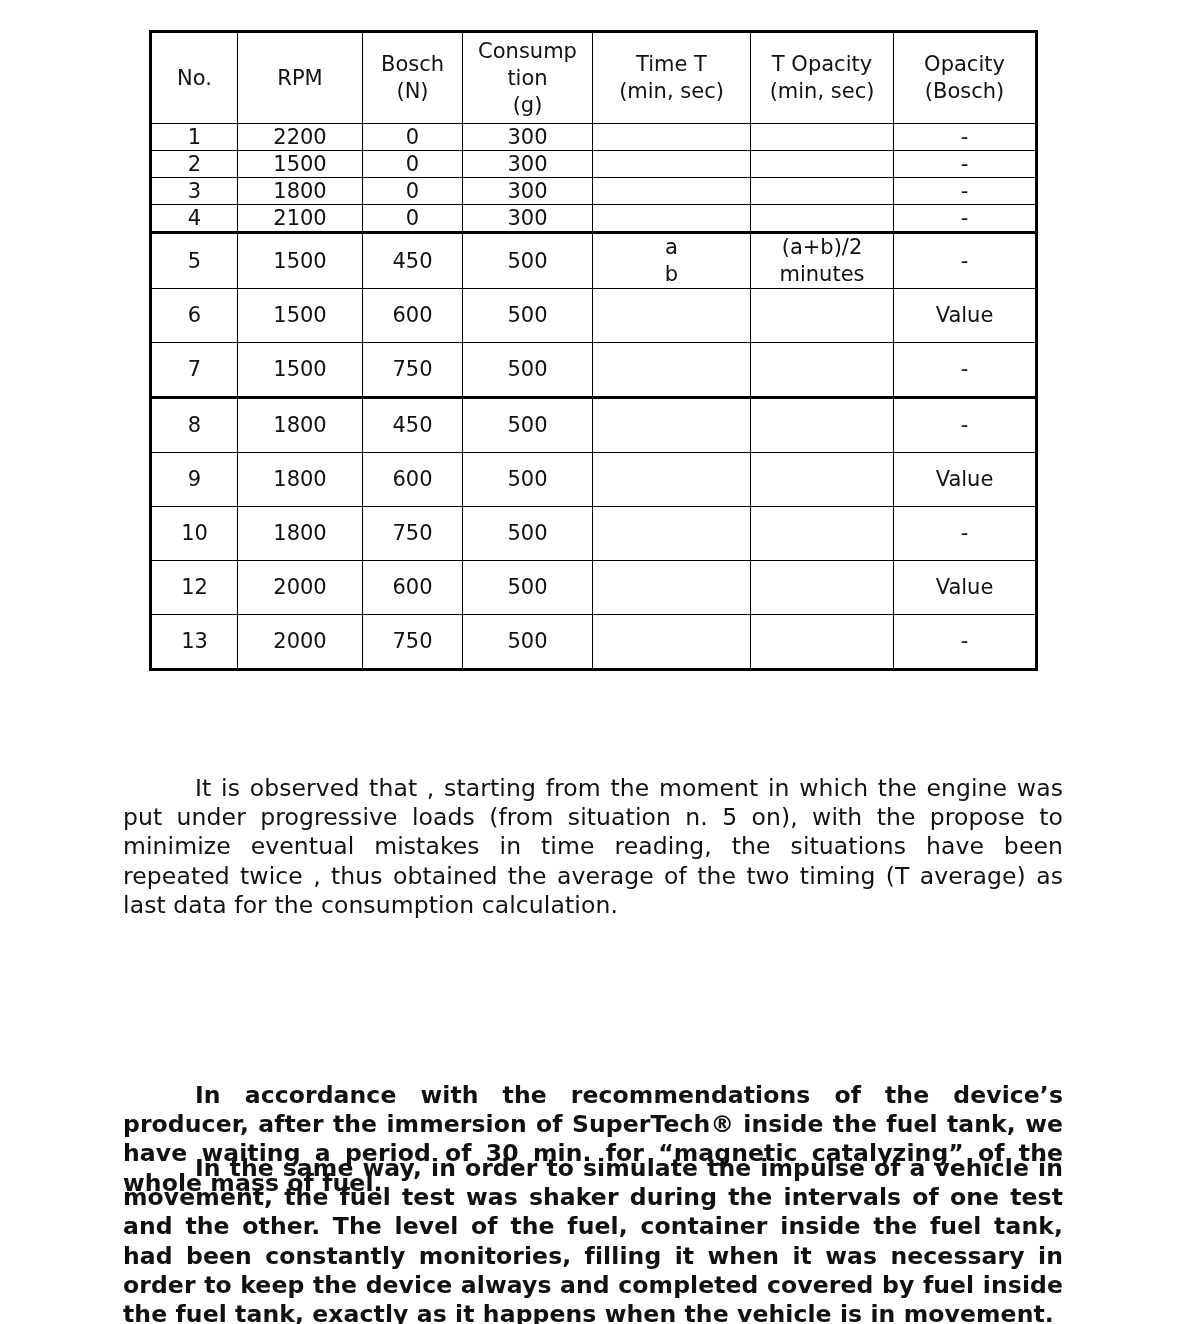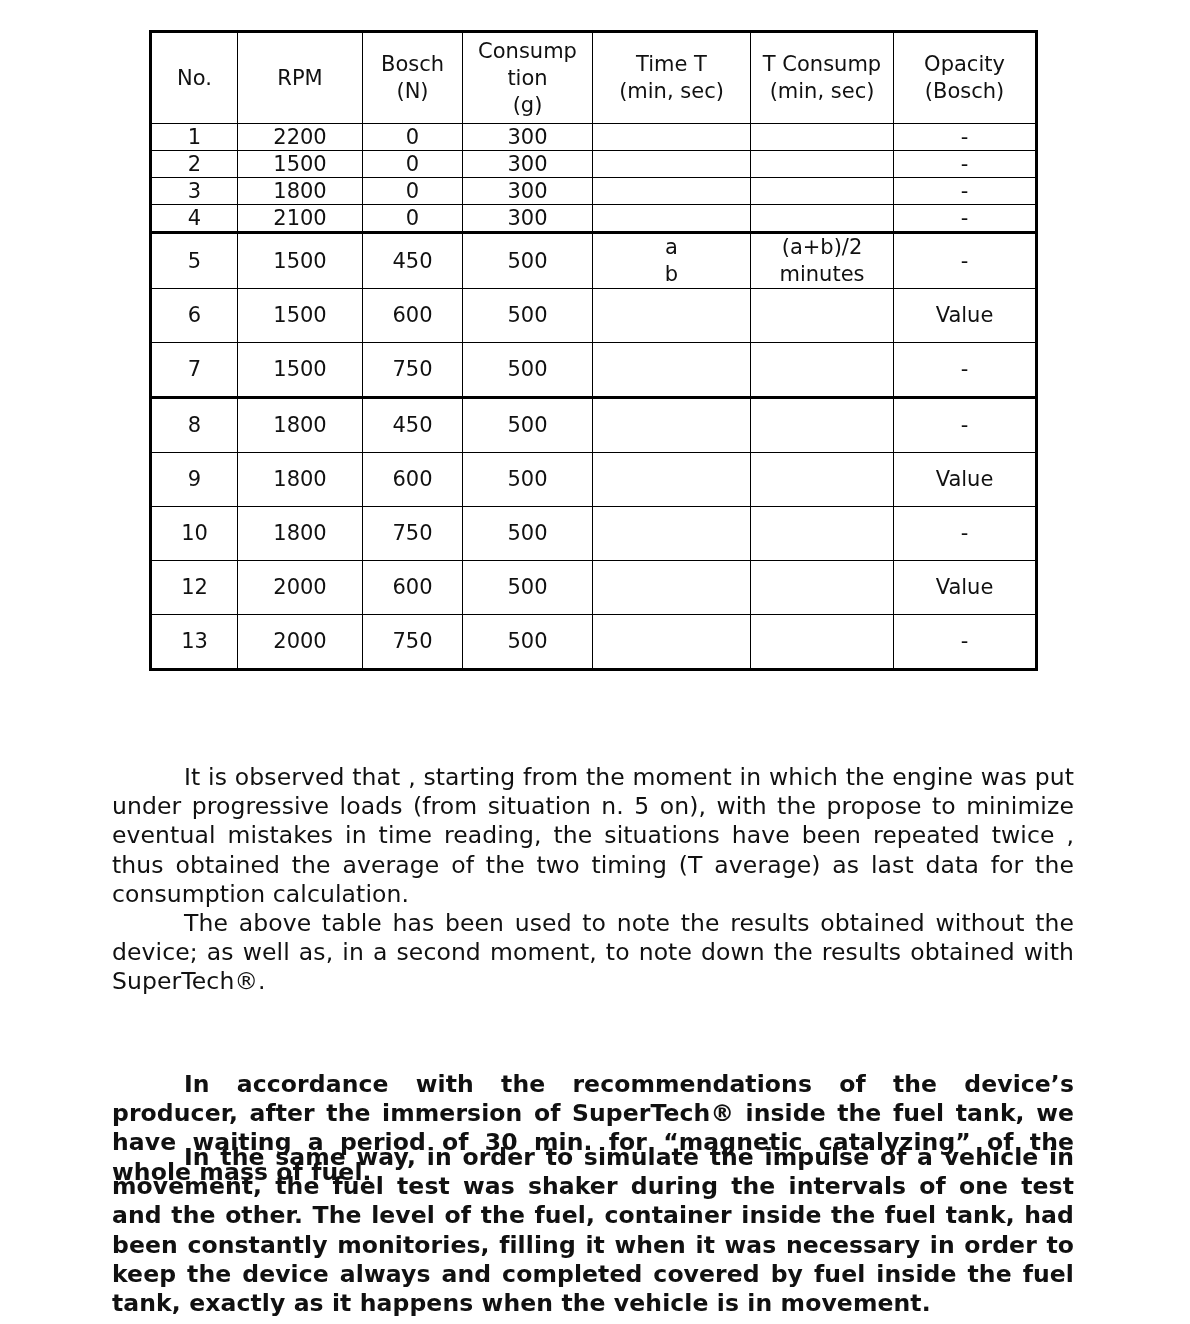--- a/index.html
+++ b/index.html
@@ -9,21 +9,21 @@
                border:3px solid #000; table-layout:fixed; }
   table.data th, table.data td { border:1px solid #000; text-align:center;
                font-size:21px; font-weight:normal; padding:0; line-height:27px; }
   table.data th { height:90px; line-height:27px; }
   tr.small td { height:26px; line-height:26px; }
   tr.big td { height:53px; }
   tr.group-start td { border-top:3px solid #000; }
   td.two { line-height:26px; }
   .para { position:absolute; left:112px; width:962px; font-size:23.5px;
           line-height:29.2px; text-align:justify; letter-spacing:0.1px; }
-  .para p { margin:0; text-indent:72px; }
+  .para p { margin:11px; text-indent:72px; }
 </style>
 </head>
 <body>
 
 <table class="data">
   <colgroup>
     <col style="width:87px">
       <col style="width:125px">
       <col style="width:100px">
       <col style="width:130px">
@@ -31,21 +31,21 @@
       <col style="width:143px">
       <col style="width:143px">
   </colgroup>
   <thead>
     <tr>
       <th>No.</th>
       <th>RPM</th>
       <th><span>Bosch</span><br><span>(N)</span></th>
       <th><span>Consump</span><br><span>tion</span><br><span>(g)</span></th>
       <th><span>Time T</span><br><span>(min, sec)</span></th>
-      <th><span>T Consump</span><br><span>(min, sec)</span></th>
+      <th><span>T Opacity</span><br><span>(min, sec)</span></th>
       <th><span>Opacity</span><br><span>(Bosch)</span></th>
     </tr>
   </thead>
   <tbody id="tbody">
       <tr class="small">
         <td>1</td>
         <td>2200</td>
         <td>0</td>
         <td>300</td>
         <td></td>
@@ -149,20 +149,19 @@
         <td>500</td>
         <td></td>
         <td></td>
         <td>-</td>
       </tr>
     </tbody>
 </table>
 
 <div class="para" style="top:763px;">
   <p>It is observed that , starting from the moment in which the engine was put under progressive loads (from situation n. 5 on), with the propose to minimize  eventual mistakes in time reading, the situations have been repeated twice , thus obtained the average of the two timing  (T average) as last data for the consumption calculation.</p>
-  <p>The above  table has been used to note the results obtained without the device; as well as, in a second moment, to note down the results obtained with SuperTech®.</p>
 </div>
 <div class="para" style="top:1070px;font-weight:bold;">
   <p>In accordance with the recommendations of the device’s producer, after the immersion of SuperTech® inside the fuel tank, we have waiting  a period of 30 min. for “magnetic catalyzing” of the whole mass of fuel.</p>
 </div>
 <div class="para" style="top:1143px;font-weight:bold;">
   <p>In the same way, in order to simulate the impulse of a vehicle in movement, the fuel test was shaker during the intervals of one test and the other. The level of the fuel, container inside the fuel tank, had been constantly monitories, filling it when it was necessary in order to keep the device always and completed covered by fuel inside the fuel tank, exactly as it happens when the vehicle is in movement.</p>
 </div>
 
 </body></html>

